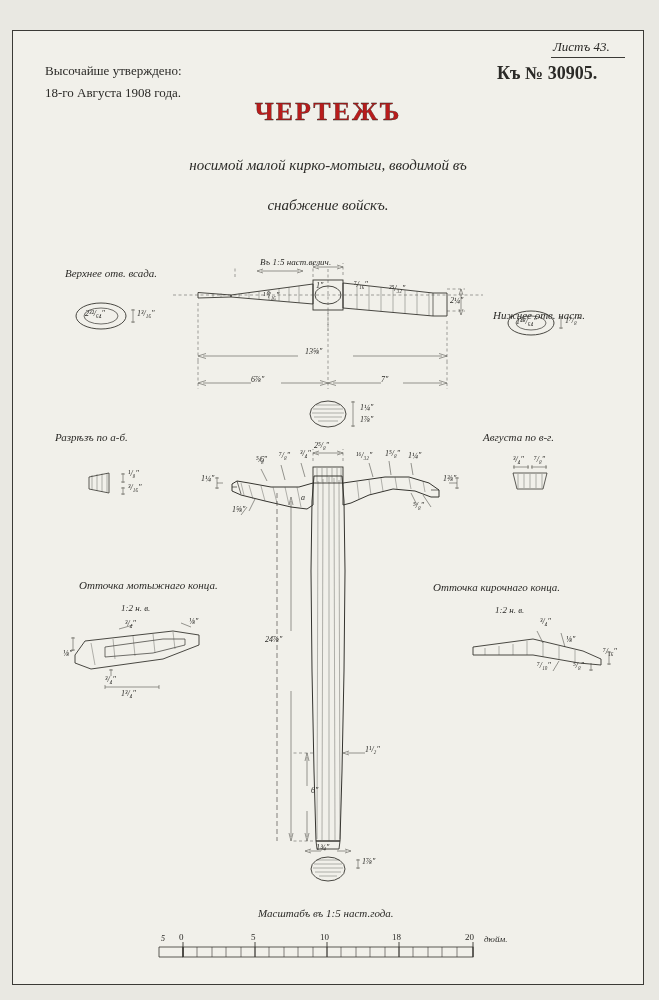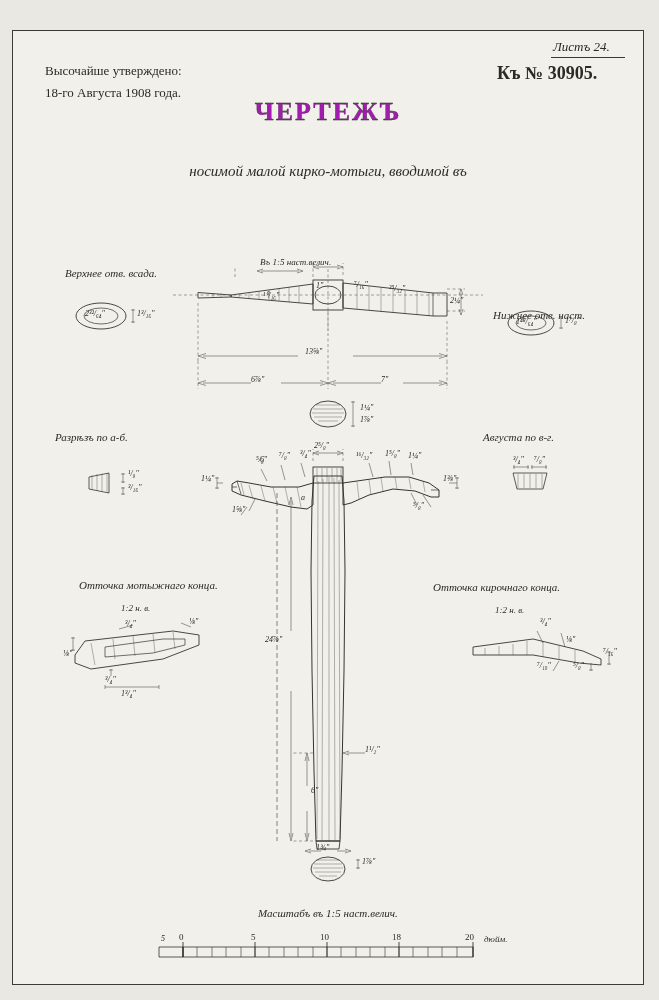--- a/index.html
+++ b/index.html
@@ -62,54 +62,55 @@
   #approved-2 { left: 32px; top: 54px; font-size: 13px; }
   #patent-no  { left: 484px; top: 32px; font-size: 18px; font-weight: bold; }
 
   #title {
     left: 0; right: 0; top: 66px;
     text-align: center;
     width: 100%;
     font-size: 26px;
     font-weight: bold;
     letter-spacing: 2px;
-    color: #a21caf;
+    color: #b91c1c;
     -webkit-text-stroke: 0.3px #262521;
   }
   #subtitle-1 {
     left: 0; width: 100%; top: 126px;
-    text-align: center; font-size: 15px; font-style: italic; margin-top: 6px;
+    text-align: center; font-size: 15px; font-style: italic;
   }
   #subtitle-2 {
     left: 0; width: 100%; top: 166px;
     text-align: center; font-size: 15px; font-style: italic;
   }
   .dim { font-size: 8px; font-style: italic; }
 
   svg { position: absolute; left: 0; top: 0; }
   .ln { stroke: #35342f; fill: none; }
   .hatch { stroke: #4a4944; stroke-width: 0.4; fill: none; }
   .dash { stroke: #35342f; stroke-dasharray: 5 3; stroke-width: 0.6; fill: none; }
   .dashfine { stroke: #4a4944; stroke-dasharray: 3 2.5; stroke-width: 0.5; fill: none; }
 </style>
 </head>
 <body>
 
 <div id="page">
   <div id="sheet">
 
-    <div class="txt script" id="sheet-no">Листъ 24.</div>
+    <div class="txt script" id="sheet-no">Листъ 43.</div>
     <div id="sheet-no-rule"></div>
 
     <div class="txt serif" id="approved-1">Высочайше утверждено:</div>
     <div class="txt serif" id="approved-2">18-го Августа 1908 года.</div>
     <div class="txt serif" id="patent-no">Къ № 30905.</div>
 
     <div class="txt" id="title">ЧЕРТЕЖЪ</div>
     <div class="txt script" id="subtitle-1">носимой малой кирко-мотыги, вводимой въ</div>
+    <div class="txt script" id="subtitle-2">снабжение войскъ.</div>
 
     <svg width="632" height="955" viewBox="0 0 632 955">
 
       <g stroke="#35342f">
 
         <path class="ln" stroke-width="0.9" fill="#e7e5db" d="M218,264 L300,253 L300,273 L218,266 Z"></path>
 
         <path class="ln" stroke-width="0.9" fill="#e7e5db" d="M218,264 L185,261.5 L185,267 L218,266 Z"></path>
         <path class="hatch" d="M200,262 L200,266 M208,262.4 L208,266 M226,262.5 L226,266.6 M236,261.7 L236,267 M246,260.5 L246,268 M256,259 L256,269 M266,257.5 L266,270 M276,256.2 L276,271 M286,255 L286,272"></path>
 
@@ -302,21 +303,21 @@
     <div class="txt dim" style="left:108px; top:658px;">1³/₄"</div>
 
     <div class="txt script md" style="left:420px; top:550px;">Отточка кирочнаго конца.</div>
     <div class="txt script sm" style="left:482px; top:574px;">1:2 н. в.</div>
     <div class="txt dim" style="left:527px; top:586px;">³/₄"</div>
     <div class="txt dim" style="left:553px; top:604px;">⅛"</div>
     <div class="txt dim" style="left:590px; top:616px;">⁷/₁₆"</div>
     <div class="txt dim" style="left:560px; top:630px;">⁵/₈"</div>
     <div class="txt dim" style="left:524px; top:630px;">⁷/₁₀"</div>
 
-    <div class="txt script md" style="left:245px; top:876px;">Масштабъ въ 1:5 наст.велич.</div>
+    <div class="txt script md" style="left:245px; top:876px;">Масштабъ въ 1:5 наст.года.</div>
     <div class="txt dim" style="left:148px; top:903px;">5</div>
     <div class="txt sm" style="left:166px; top:901px;">0</div>
     <div class="txt sm" style="left:238px; top:901px;">5</div>
     <div class="txt sm" style="left:307px; top:901px;">10</div>
     <div class="txt sm" style="left:379px; top:901px;">18</div>
     <div class="txt sm" style="left:452px; top:901px;">20</div>
     <div class="txt script sm" style="left:471px; top:903px;">дюйм.</div>
 
   </div>
 </div>

